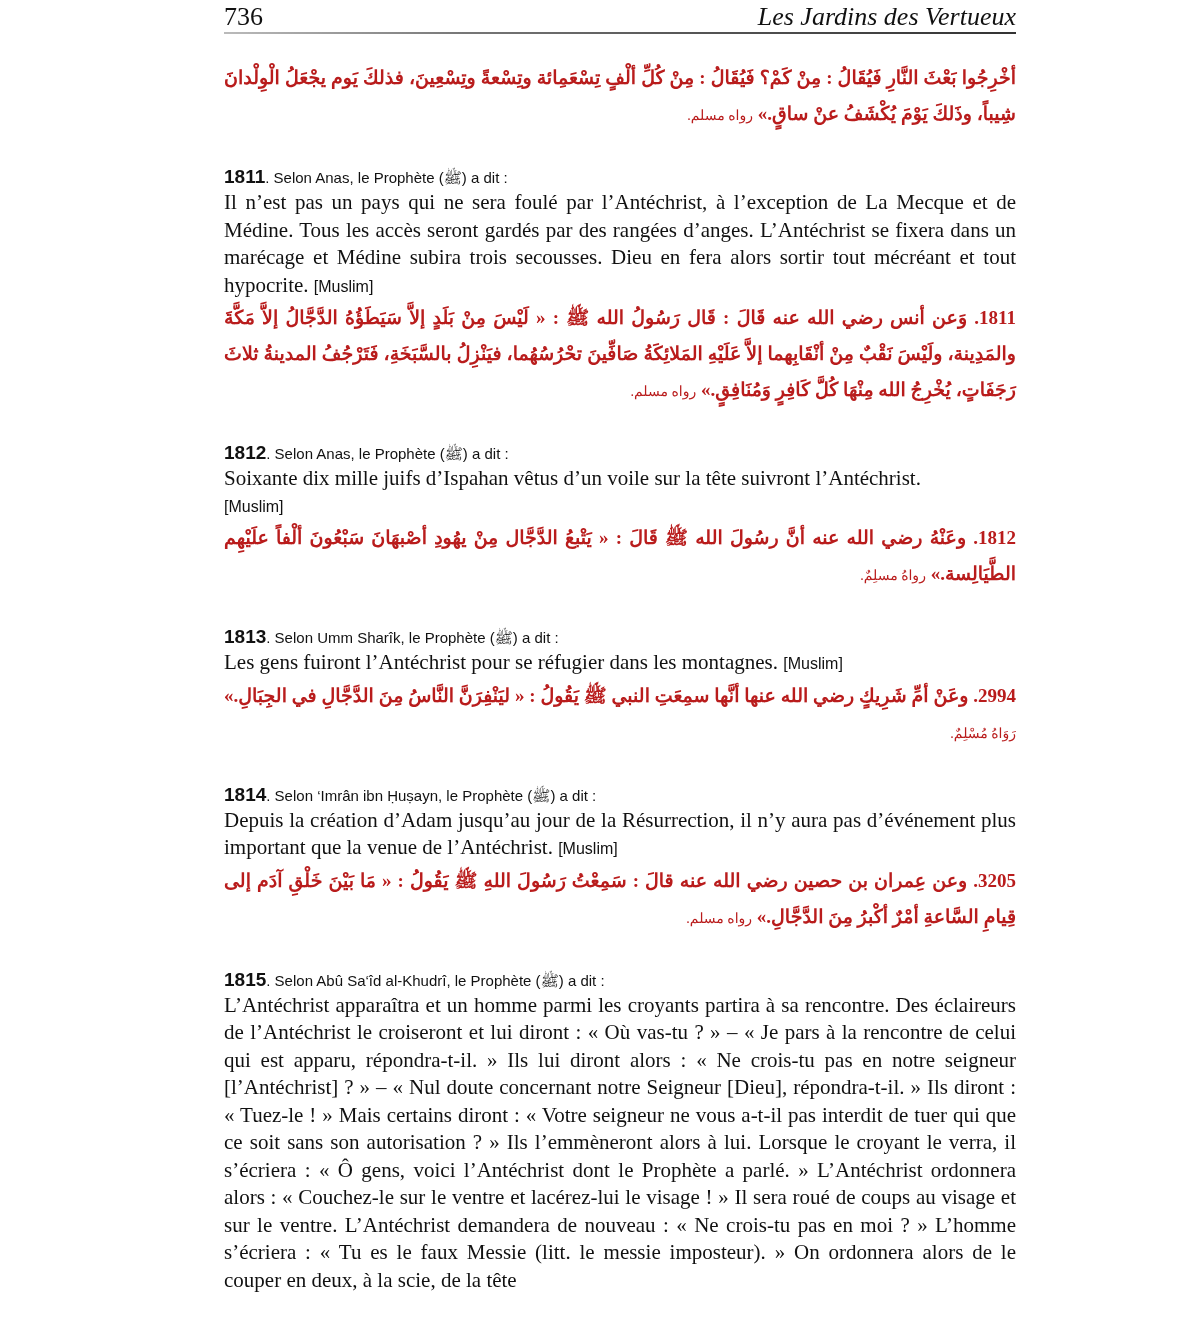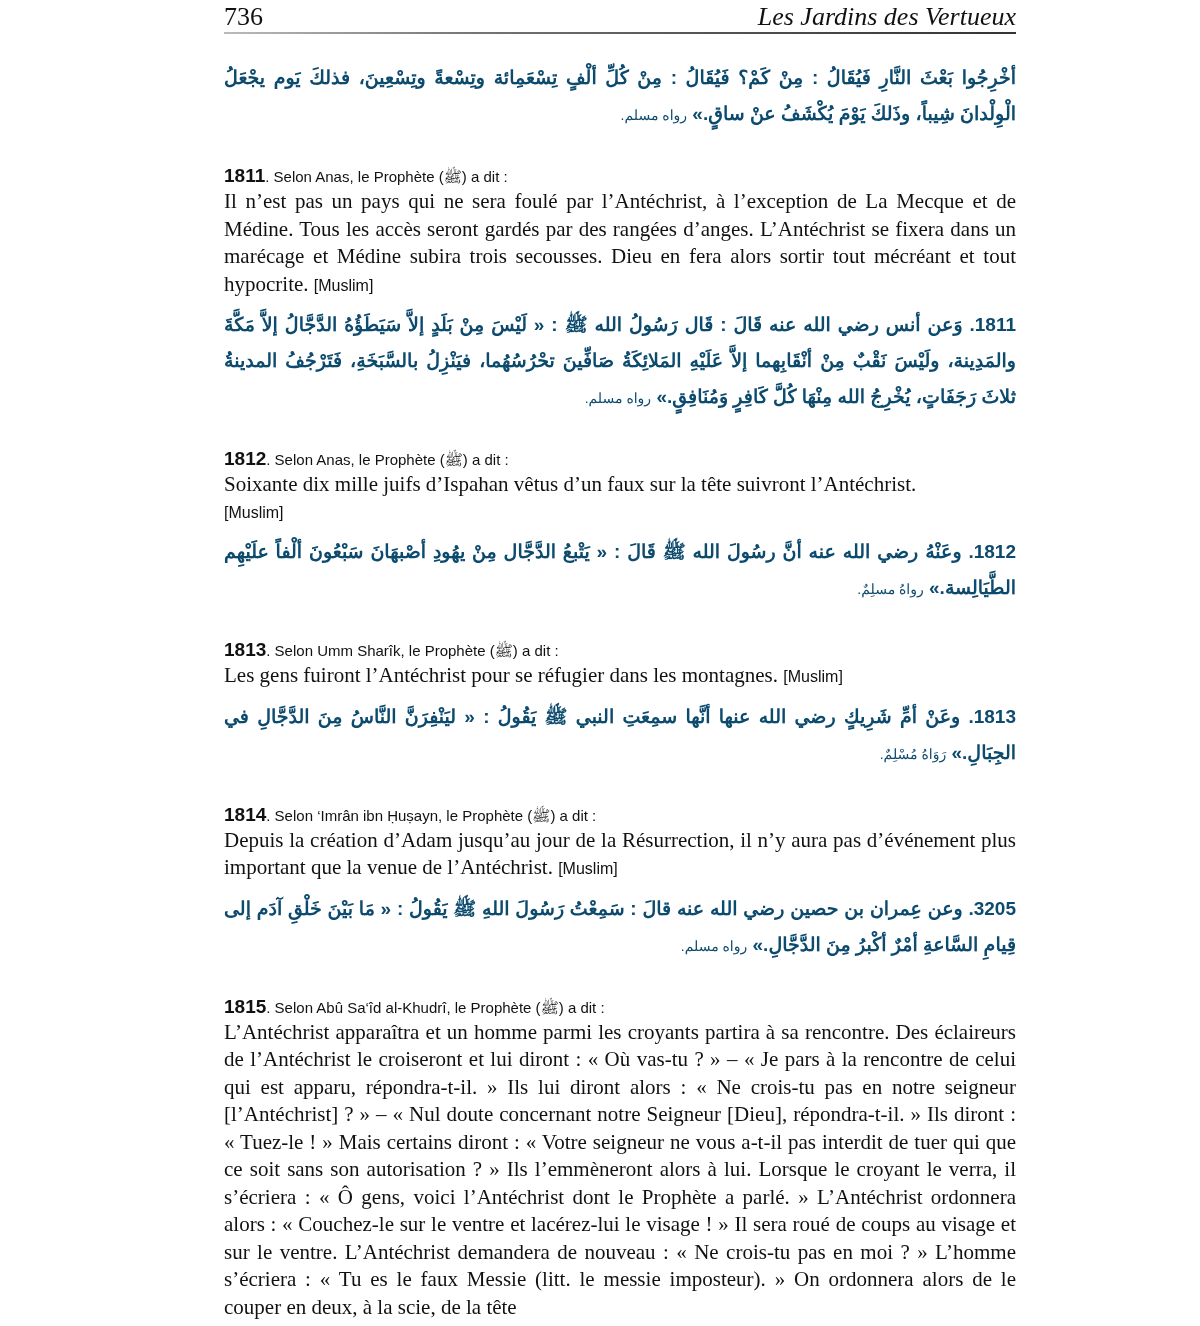--- a/index.html
+++ b/index.html
@@ -2,29 +2,29 @@
 <html><head>
 <meta charset="utf-8">
 <style>
   html, body { margin: 0; padding: 0; background: #ffffff; }
   body { width: 1200px; height: 1326px; position: relative; overflow: hidden; color: #111; }
   .page { position: absolute; left: 224px; top: 0; width: 792px; }
   .header { position: relative; height: 34px; font-family: "Liberation Serif", "DejaVu Serif", serif; font-size: 26px; }
   .page-num { position: absolute; left: 0; top: 2px; }
   .running-title { position: absolute; right: 0; top: 2px; font-style: italic; margin-left: 40px; }
   .rule { position: absolute; left: 0; right: 0; top: 32px; height: 2px; background: linear-gradient(90deg,#bbb 0%,#777 30%,#555 60%,#333 100%); }
-  .ar { direction: rtl; text-align: justify; font-family: Liberation Sans, sans-serif; font-size: 19px; line-height: 36px; font-weight: bold; color: #0c4a6e; }
+  .ar { direction: rtl; text-align: justify; font-family: Liberation Serif, serif; font-size: 19px; line-height: 36px; font-weight: bold; color: #b91c1c; }
   .ar .src { font-weight: normal; font-size: 14px; }
   .ar-cont { margin-top: 26px; }
   .heading { font-family: "Liberation Sans", "DejaVu Sans", sans-serif; font-size: 15px; margin-top: 32px; line-height: 22px; }
   .heading .num { font-weight: bold; font-size: 19px; }
   .fr { font-family: "Liberation Serif", "DejaVu Serif", serif; font-size: 21px; line-height: 27.5px; text-align: justify; }
   .ref { font-family: "Liberation Sans", "DejaVu Sans", sans-serif; font-size: 16px; }
   .hadith { margin-bottom: 0; }
-  .hadith .ar { margin-top: 8px; }
+  .hadith .ar { }
   #h1811 { margin-top: 26px; }
 </style>
 </head>
 <body>
 
 <div class="page">
   <div class="header">
     <span class="page-num">736</span>
     <span class="running-title">Les Jardins des Vertueux</span>
     <div class="rule"></div>
@@ -47,39 +47,39 @@
       <span>1811. وَعن أنس رضي الله عنه قَالَ : قَال رَسُولُ الله ﷺ : « لَيْسَ مِنْ بَلَدٍ إلاَّ سَيَطَؤُهُ الدَّجَّالُ إلاَّ مَكَّةَ والمَدِينة، ولَيْسَ نَقْبٌ مِنْ أنْقَابِهما إلاَّ عَلَيْهِ المَلائِكَةُ صَافِّينَ تحْرُسُهُما، فيَنْزِلُ بالسَّبَخَةِ، فَتَرْجُفُ المدينةُ ثلاثَ رَجَفَاتٍ، يُخْرِجُ الله مِنْهَا كُلَّ كَافِرٍ وَمُنَافِقٍ.»</span>
       <span class="src">رواه مسلم.</span>
     </div>
   </div>
 
   <div class="hadith">
     <div class="heading">
       <span class="num">1812</span><span>. Selon Anas, le Prophète (ﷺ) a dit :</span>
     </div>
     <div class="fr">
-      <span>Soixante dix mille juifs d’Ispahan vêtus d’un faux sur la tête suivront l’Antéchrist.</span>
+      <span>Soixante dix mille juifs d’Ispahan vêtus d’un voile sur la tête suivront l’Antéchrist.</span>
       <div class="ref">[Muslim]</div>
     </div>
     <div class="ar">
       <span>1812. وعَنْهُ رضي الله عنه أنَّ رسُولَ الله ﷺ قَالَ : « يَتْبعُ الدَّجَّال مِنْ يهُودِ أصْبهَانَ سَبْعُونَ ألْفاً علَيْهِم الطَّيَالِسة.»</span>
       <span class="src">رواهُ مسلِمٌ.</span>
     </div>
   </div>
 
   <div class="hadith">
     <div class="heading">
       <span class="num">1813</span><span>. Selon Umm Sharîk, le Prophète (ﷺ) a dit :</span>
     </div>
     <div class="fr">
       <span>Les gens fuiront l’Antéchrist pour se réfugier dans les montagnes.</span>
       <span class="ref">[Muslim]</span>
     </div>
     <div class="ar">
-      <span>1813. وعَنْ أمِّ شَرِيكٍ رضي الله عنها أنَّها سمِعَتِ النبي ﷺ يَقُولُ : « ليَنْفِرَنَّ النَّاسُ مِنَ الدَّجَّالِ في الجِبَالِ.»</span>
+      <span>2994. وعَنْ أمِّ شَرِيكٍ رضي الله عنها أنَّها سمِعَتِ النبي ﷺ يَقُولُ : « ليَنْفِرَنَّ النَّاسُ مِنَ الدَّجَّالِ في الجِبَالِ.»</span>
       <span class="src">رَوَاهُ مُسْلِمٌ.</span>
     </div>
   </div>
 
   <div class="hadith">
     <div class="heading">
       <span class="num">1814</span><span>. Selon ‘Imrân ibn Ḥuṣayn, le Prophète (ﷺ) a dit :</span>
     </div>
     <div class="fr">
       <span>Depuis la création d’Adam jusqu’au jour de la Résurrection, il n’y aura pas d’événement plus important que la venue de l’Antéchrist.</span>

